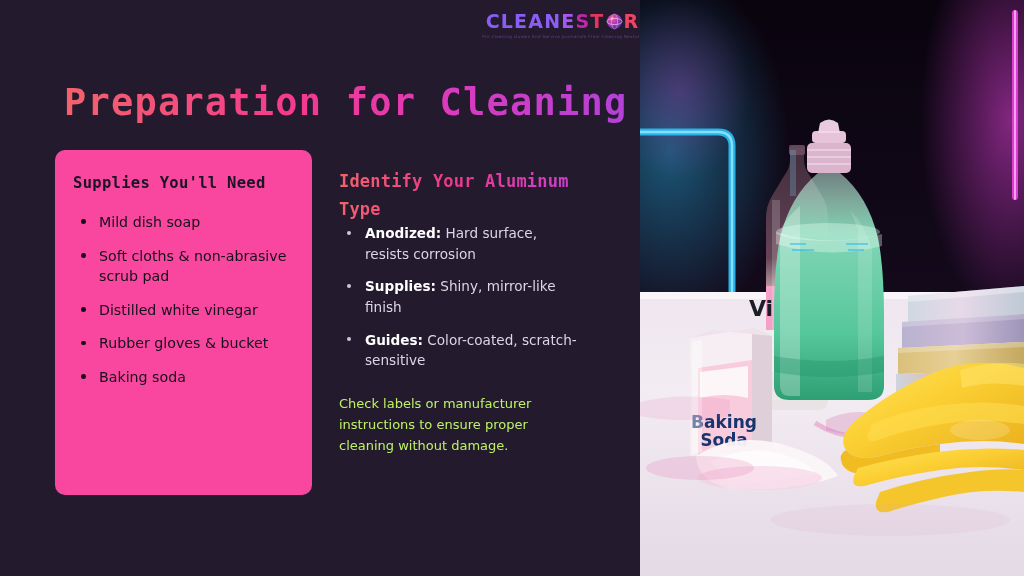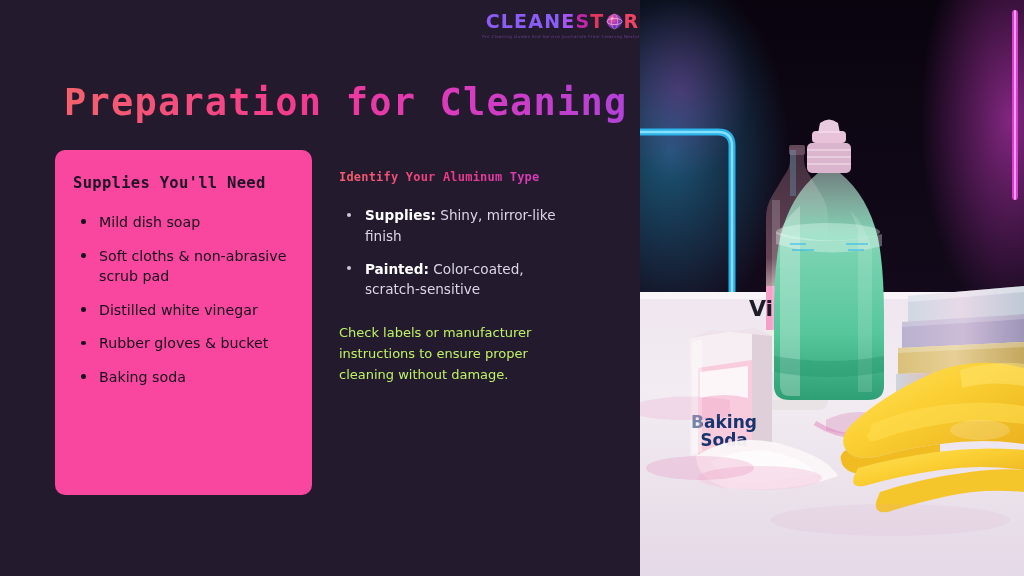--- a/index.html
+++ b/index.html
@@ -67,22 +67,22 @@
   }
   .supplies-list li .bullet {
     position:absolute; left:8px; top:0.52em;
     width:4.6px; height:4.6px; border-radius:50%; background:#15101c;
   }
 
   
   .types-col { position:absolute; left:339px; top:168px; width:240px; }
   .types-heading {
     font-family:"DejaVu Sans Mono", monospace;
-    font-size:12px; font-weight:bold; letter-spacing:0.2px;
-    line-height:1.62; margin-bottom:18px;
+    font-size:17px; font-weight:bold; letter-spacing:0.2px;
+    line-height:1.62; 
     background:linear-gradient(90deg,#f4626b 0%,#ee3a87 45%,#c93fcf 100%);
     -webkit-background-clip:text; background-clip:text;
     -webkit-text-fill-color:transparent; color:#ee3a87;
   }
   .types-list { list-style:none; margin-bottom:22px; }
   .types-list li {
     position:relative; padding-left:26px; margin-bottom:12px;
     font-size:13.6px; line-height:1.52; color:#ddd6e4;
     font-family:"DejaVu Sans", sans-serif;
   }
@@ -145,22 +145,23 @@
         <li><span class="bullet"></span><span>Soft cloths &amp; non-abrasive scrub pad</span></li>
         <li><span class="bullet"></span><span>Distilled white vinegar</span></li>
         <li><span class="bullet"></span><span>Rubber gloves &amp; bucket</span></li>
         <li><span class="bullet"></span><span>Baking soda</span></li>
       </ul>
     </div>
 
     <div class="types-col">
       <div class="types-heading">Identify Your Aluminum Type</div>
       <ul class="types-list">
+        <li><span class="bullet"></span><span class="lbl">Anodized:</span><span> Hard surface, resists corrosion</span></li>
         <li><span class="bullet"></span><span class="lbl">Supplies:</span><span> Shiny, mirror-like finish</span></li>
-        <li><span class="bullet"></span><span class="lbl">Painted:</span><span> Color-coated, scratch-sensitive</span></li>
+        <li><span class="bullet"></span><span class="lbl">Guides:</span><span> Color-coated, scratch-sensitive</span></li>
       </ul>
       <p class="types-note">Check labels or manufacturer instructions to ensure proper cleaning without damage.</p>
     </div>
 
   </div>
 
   <div class="photo">
     <svg viewBox="0 0 384 576" xmlns="http://www.w3.org/2000/svg">
       <defs>
         <linearGradient id="bgDark" x1="0" y1="0" x2="0" y2="1">

